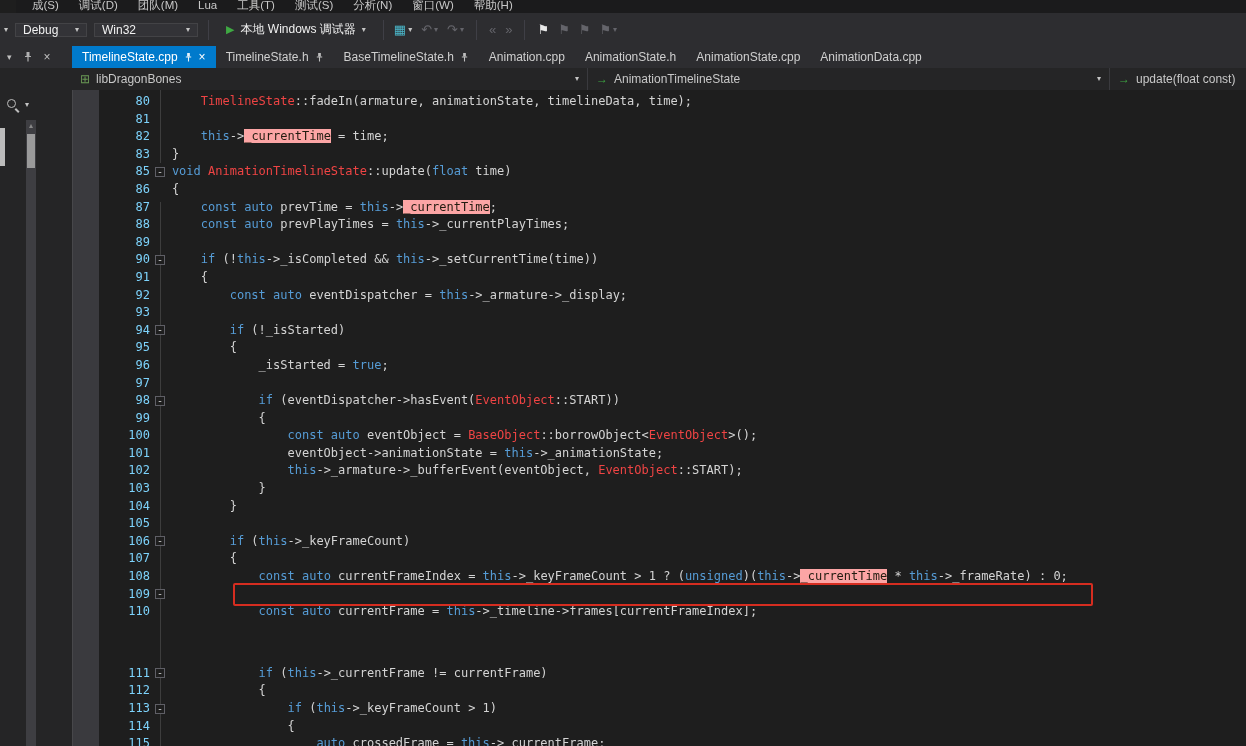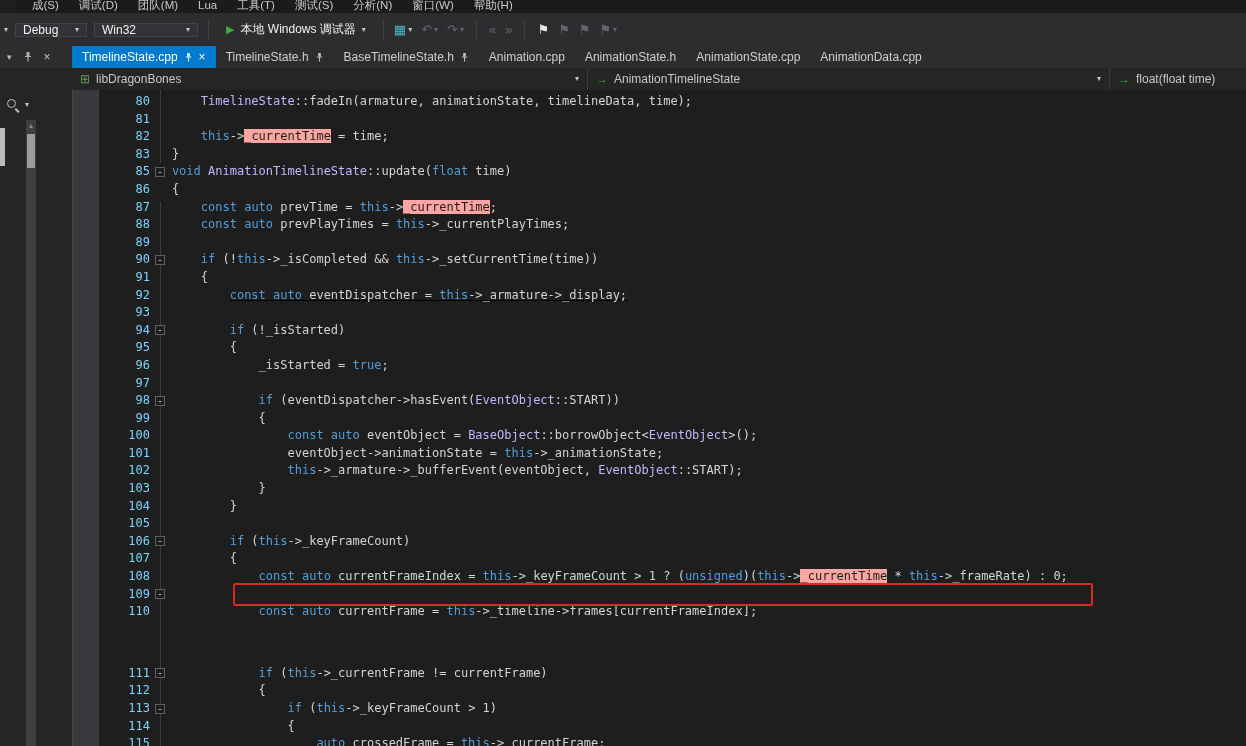--- a/index.html
+++ b/index.html
@@ -62,21 +62,21 @@
   .editor{flex:1;position:relative;background:#1e1e1e;overflow:hidden;
           font-family:"DejaVu Sans Mono","Liberation Mono",monospace;font-size:12px;}
   .rows{position:absolute;inset:0;padding-top:3px;}
   .row{position:relative;height:17.6px;line-height:17.6px;white-space:pre;}
   .ln{position:absolute;left:15px;width:36px;text-align:right;color:#7dd3fc;}
   .obox{position:absolute;left:56px;top:3.5px;width:10px;height:10px;box-sizing:border-box;
         border:1px solid #5f5f66;background:#1e1e1e;color:#c8c8c8;font-size:10px;line-height:7px;
         text-align:center;z-index:2;}
   .code{display:block;margin-left:44px;}
   .tk-k{color:#569cd6;}
-  .tk-t{color:#c4b5fd;}
+  .tk-t{color:#ef4444;}
   .tk-p{color:#d4d4d4;}
   .tk-h{background:#fca5a5;color:#221c10;}
   .oline{position:absolute;left:61px;width:1px;background:#585858;opacity:.55;z-index:1;}
   .redbox{position:absolute;border:2px solid #d62d20;border-radius:2px;z-index:3;box-sizing:border-box;}
 </style>
 </head>
 <body>
 
 <div class="app">
 
@@ -208,21 +208,21 @@
       <span>libDragonBones</span>
       <span class="mini-caret caret-right">▾</span>
     </div>
     <div class="nav-combo" style="width:522px">
       <span class="arrow-icon">→</span>
       <span>AnimationTimelineState</span>
       <span class="mini-caret caret-right">▾</span>
     </div>
     <div class="nav-combo" style="flex:1;border-right:none">
       <span class="arrow-icon">→</span>
-      <span>float(float time)</span>
+      <span>update(float const)</span>
     </div>
   </div>
 
   <div class="main">
     <div class="side-panel">
       <div class="sp-search">
         <span class="mag"></span>
         <span class="mini-caret">▾</span>
       </div>
       <div class="sp-scroll">
@@ -240,21 +240,21 @@
           <div class="row"><span class="ln">81</span><span class="code" style="padding-left: 0px;"></span></div>
           <div class="row"><span class="ln">82</span><span class="code" style="padding-left: 57.8px;"><span class="tk-k">this</span><span class="tk-p">-&gt;</span><span class="tk-h">_currentTime</span><span class="tk-p"> = time;</span></span></div>
           <div class="row"><span class="ln">83</span><span class="code" style="padding-left: 28.9px;"><span class="tk-p">}</span></span></div>
           <div class="row"><span class="ln">85</span><span class="obox">-</span><span class="code" style="padding-left: 28.9px;"><span class="tk-k">void</span><span class="tk-p"> </span><span class="tk-t">AnimationTimelineState</span><span class="tk-p">::update(</span><span class="tk-k">float</span><span class="tk-p"> time)</span></span></div>
           <div class="row"><span class="ln">86</span><span class="code" style="padding-left: 28.9px;"><span class="tk-p">{</span></span></div>
           <div class="row"><span class="ln">87</span><span class="code" style="padding-left: 57.8px;"><span class="tk-k">const</span><span class="tk-p"> </span><span class="tk-k">auto</span><span class="tk-p"> prevTime = </span><span class="tk-k">this</span><span class="tk-p">-&gt;</span><span class="tk-h">_currentTime</span><span class="tk-p">;</span></span></div>
           <div class="row"><span class="ln">88</span><span class="code" style="padding-left: 57.8px;"><span class="tk-k">const</span><span class="tk-p"> </span><span class="tk-k">auto</span><span class="tk-p"> prevPlayTimes = </span><span class="tk-k">this</span><span class="tk-p">-&gt;_currentPlayTimes;</span></span></div>
           <div class="row"><span class="ln">89</span><span class="code" style="padding-left: 0px;"></span></div>
           <div class="row"><span class="ln">90</span><span class="obox">-</span><span class="code" style="padding-left: 57.8px;"><span class="tk-k">if</span><span class="tk-p"> (!</span><span class="tk-k">this</span><span class="tk-p">-&gt;_isCompleted &amp;&amp; </span><span class="tk-k">this</span><span class="tk-p">-&gt;_setCurrentTime(time))</span></span></div>
           <div class="row"><span class="ln">91</span><span class="code" style="padding-left: 57.8px;"><span class="tk-p">{</span></span></div>
-          <div class="row"><span class="ln">92</span><span class="code" style="padding-left: 86.7px; text-decoration: underline;"><span class="tk-k">const</span><span class="tk-p"> </span><span class="tk-k">auto</span><span class="tk-p"> eventDispatcher = </span><span class="tk-k">this</span><span class="tk-p">-&gt;_armature-&gt;_display;</span></span></div>
+          <div class="row"><span class="ln">92</span><span class="code" style="padding-left: 86.7px;"><span class="tk-k">const</span><span class="tk-p"> </span><span class="tk-k">auto</span><span class="tk-p"> eventDispatcher = </span><span class="tk-k">this</span><span class="tk-p">-&gt;_armature-&gt;_display;</span></span></div>
           <div class="row"><span class="ln">93</span><span class="code" style="padding-left: 0px;"></span></div>
           <div class="row"><span class="ln">94</span><span class="obox">-</span><span class="code" style="padding-left: 86.7px;"><span class="tk-k">if</span><span class="tk-p"> (!_isStarted)</span></span></div>
           <div class="row"><span class="ln">95</span><span class="code" style="padding-left: 86.7px;"><span class="tk-p">{</span></span></div>
           <div class="row"><span class="ln">96</span><span class="code" style="padding-left: 115.6px;"><span class="tk-p">_isStarted = </span><span class="tk-k">true</span><span class="tk-p">;</span></span></div>
           <div class="row"><span class="ln">97</span><span class="code" style="padding-left: 0px;"></span></div>
           <div class="row"><span class="ln">98</span><span class="obox">-</span><span class="code" style="padding-left: 115.6px;"><span class="tk-k">if</span><span class="tk-p"> (eventDispatcher-&gt;hasEvent(</span><span class="tk-t">EventObject</span><span class="tk-p">::START))</span></span></div>
           <div class="row"><span class="ln">99</span><span class="code" style="padding-left: 115.6px;"><span class="tk-p">{</span></span></div>
           <div class="row"><span class="ln">100</span><span class="code" style="padding-left: 144.5px;"><span class="tk-k">const</span><span class="tk-p"> </span><span class="tk-k">auto</span><span class="tk-p"> eventObject = </span><span class="tk-t">BaseObject</span><span class="tk-p">::borrowObject&lt;</span><span class="tk-t">EventObject</span><span class="tk-p">&gt;();</span></span></div>
           <div class="row"><span class="ln">101</span><span class="code" style="padding-left: 144.5px;"><span class="tk-p">eventObject-&gt;animationState = </span><span class="tk-k">this</span><span class="tk-p">-&gt;_animationState;</span></span></div>
           <div class="row"><span class="ln">102</span><span class="code" style="padding-left: 144.5px;"><span class="tk-k">this</span><span class="tk-p">-&gt;_armature-&gt;_bufferEvent(eventObject, </span><span class="tk-t">EventObject</span><span class="tk-p">::START);</span></span></div>

